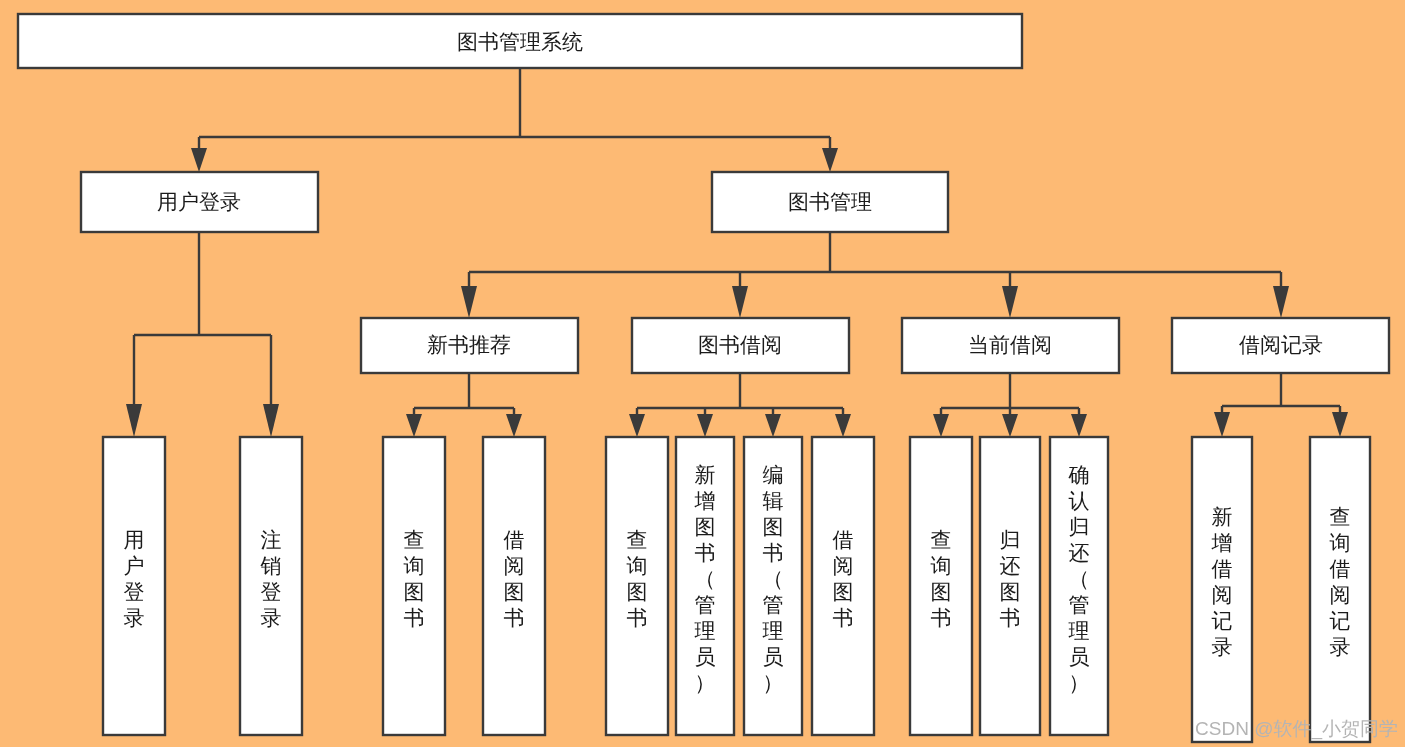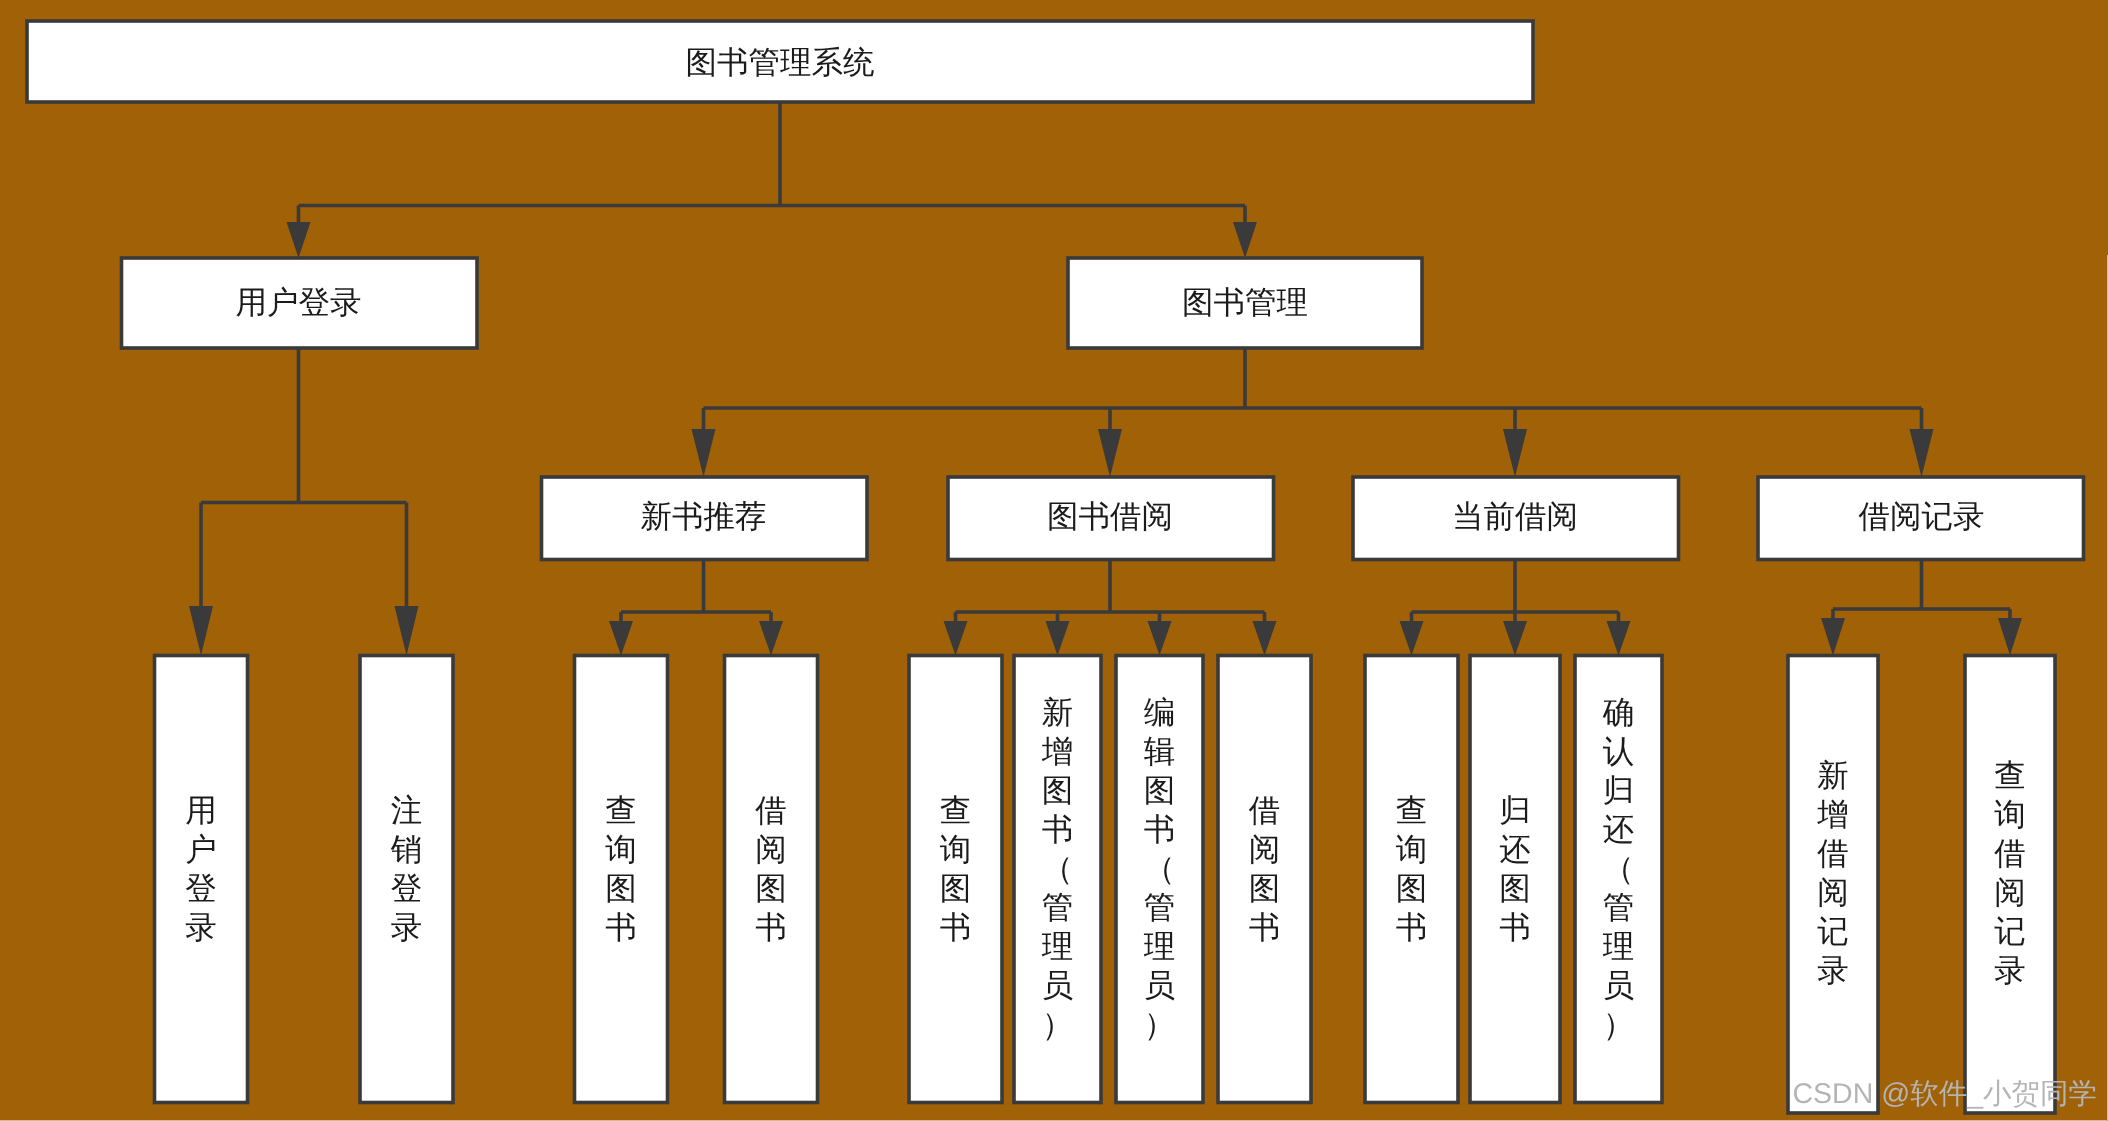--- a/index.html
+++ b/index.html
@@ -8,21 +8,21 @@
     padding: 0;
     background: #ffffff;
   }
   body {
     font-family: "Liberation Sans", "DejaVu Sans", sans-serif;
   }
   #diagram-root {
     position: relative;
     width: 1405px;
     height: 747px;
-    background: #a16207;
+    background: #fdba74;
     overflow: hidden;
   }
   svg#tree-svg {
     position: absolute;
     left: 0;
     top: 0;
     width: 1405px;
     height: 747px;
     display: block;
   }

